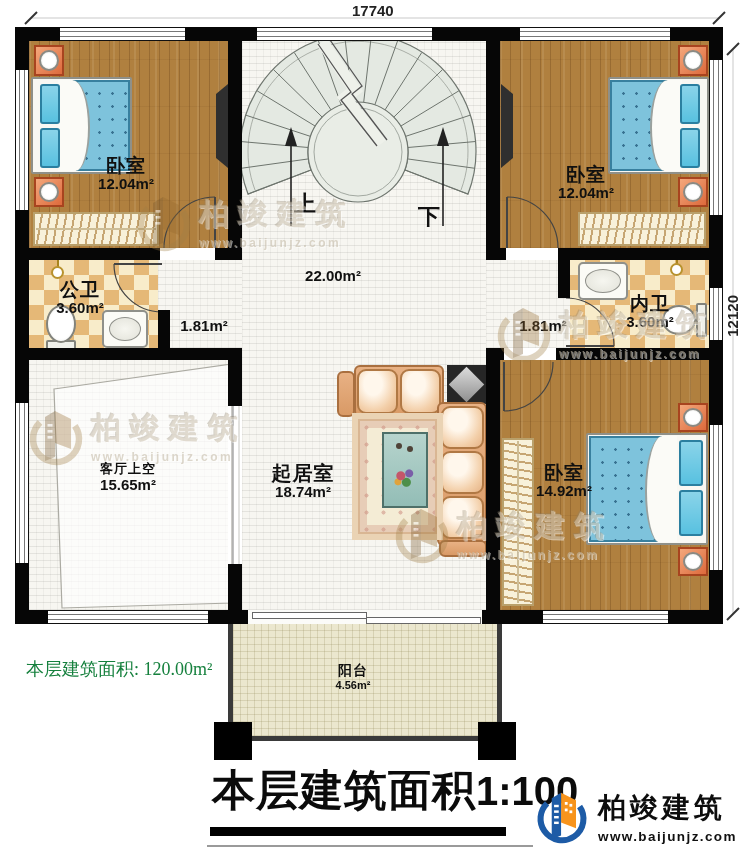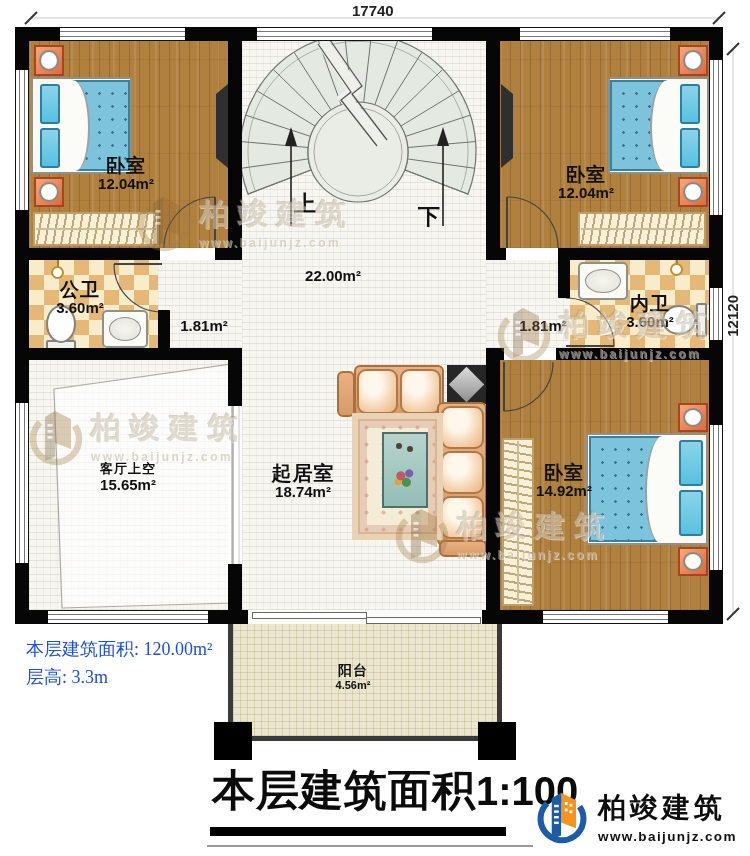--- a/index.html
+++ b/index.html
@@ -70,21 +70,21 @@
   #dim-right{writing-mode:vertical-rl;transform:rotate(180deg);}
   
   #plan-svg{position:absolute;left:0;top:0;z-index:3;pointer-events:none;}
   
   .wm{position:absolute;display:flex;align-items:center;gap:5px;z-index:9;pointer-events:none;opacity:.62;}
   .wm-name{font-size:30px;font-weight:700;letter-spacing:9px;color:rgba(205,196,178,.95);
     text-shadow:1px 1px 0 rgba(255,255,255,.85),-1px -1px 0 rgba(140,128,105,.55);white-space:nowrap;}
   .wm-url{font-size:12px;font-weight:700;letter-spacing:2.4px;color:rgba(198,189,170,.95);
     text-shadow:1px 1px 0 rgba(255,255,255,.85);margin-top:1px;white-space:nowrap;}
   
-  #notes{position:absolute;left:26px;top:636px;font-family:"Liberation Serif","DejaVu Serif",serif;font-size:18px;color:#1d4ed8;line-height:1.55;z-index:8;}
+  #notes{position:absolute;left:26px;top:656px;font-family:"Liberation Serif","DejaVu Serif",serif;font-size:18px;color:#15803d;line-height:1.55;z-index:8;}
   #title-block{position:absolute;left:212px;top:762px;color:#0b0b0b;z-index:8;white-space:nowrap;}
   #title-block .t1{font-size:43px;font-weight:700;letter-spacing:1px;}
   #title-block .t2{font-size:40px;font-weight:700;}
   #title-bar{position:absolute;left:210px;top:827px;width:296px;height:9px;background:#000;z-index:8;}
   #title-line{position:absolute;left:207px;top:845px;width:326px;height:2px;background:#9a9a9a;z-index:8;}
   #brand{position:absolute;left:534px;top:786px;display:flex;align-items:center;gap:8px;z-index:8;}
   #brand-name{font-size:28px;font-weight:800;letter-spacing:4px;color:#0d0d0d;white-space:nowrap;}
   #brand-url{font-size:13.5px;font-weight:700;letter-spacing:1.4px;color:#101010;margin-top:2px;white-space:nowrap;}
 </style>
 </head>
@@ -376,21 +376,20 @@
       <use href="#bj-logo-wm"></use>
     </svg>
   <div class="wm-text">
       <div class="wm-name">柏竣建筑</div>
   <div class="wm-url">www.baijunjz.com</div>
     </div>
 </div>
 
 <div id="notes">
   <div>本层建筑面积: 120.00m²</div>
-  <div>层高: 3.3m</div>
 </div>
 
 <div id="title-block">
   <span class="t1">本层建筑面积</span><span class="t2">1:100</span>
 </div>
 <div id="title-bar"></div>
 <div id="title-line"></div>
 
 <div id="brand">
   <svg width="56" height="60">

